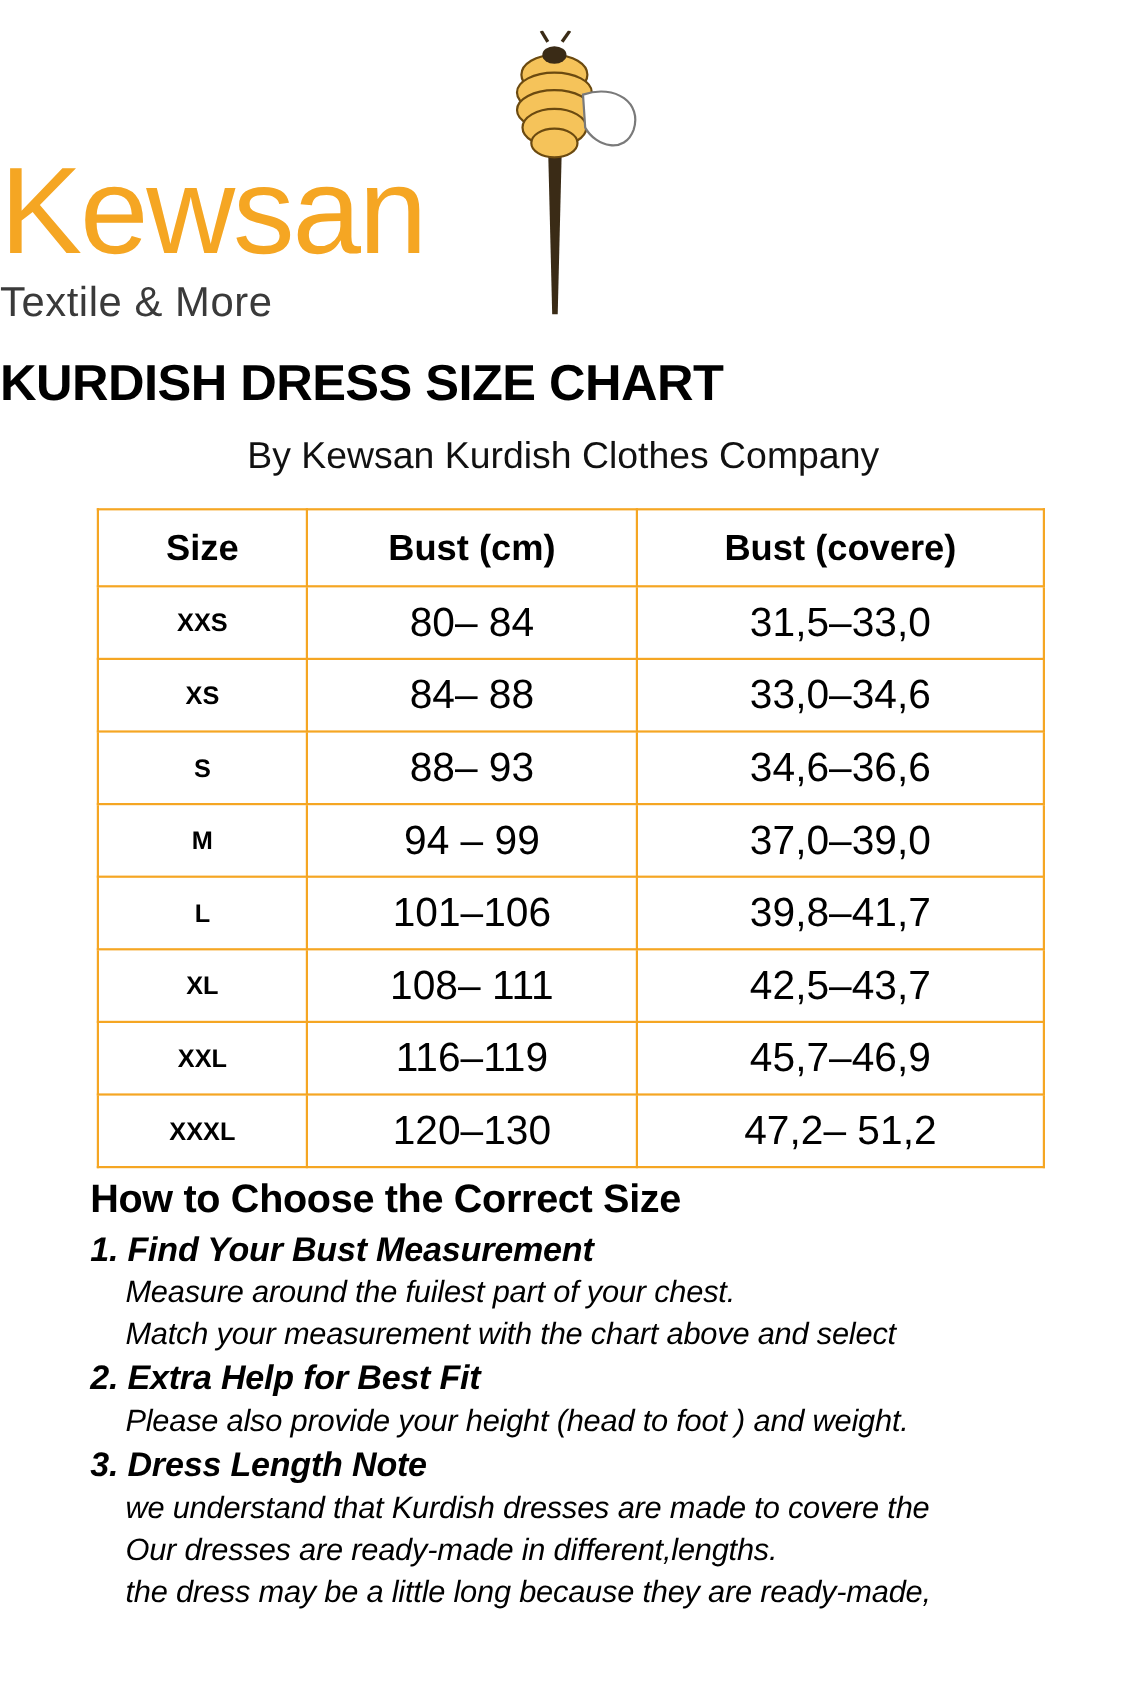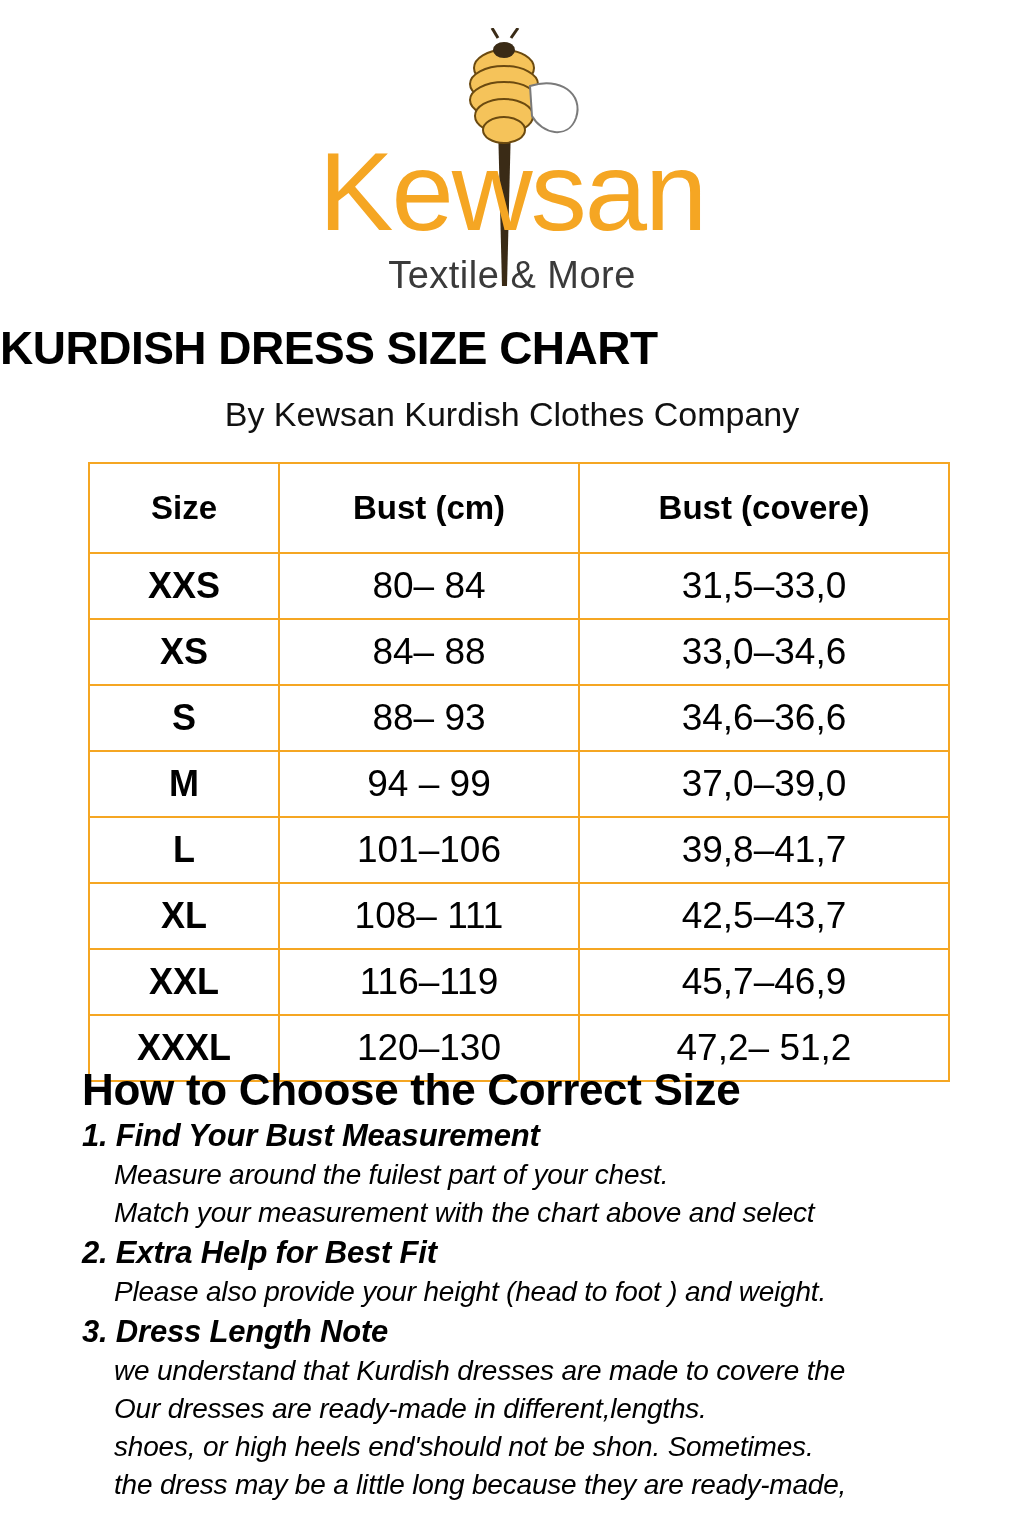--- a/index.html
+++ b/index.html
@@ -16,21 +16,20 @@
     width: 1024px;
     height: 1536px;
     background: #ffffff;
   }
 
   
   .logo-block {
     position: absolute;
     top: 28px; left: 0; right: 0;
     height: 258px;
-    text-align: center;
   }
   .logo-art {
     position: absolute;
     left: 50%;
     transform: translateX(-50%);
     top: 0;
     width: 760px;
     height: 258px;
   }
   .logo-wordmark {
@@ -93,40 +92,40 @@
     border: 2px solid #F5A623;
     text-align: center;
     height: 66px;
     padding: 0;
     font-size: 36px;
     vertical-align: middle;
   }
   table.size-chart thead th {
     font-size: 33px;
     font-weight: bold;
-    height: 90px;
+    height: 70px;
   }
   table.size-chart tbody td.sz {
     font-weight: bold;
-    font-size: 36px;
+    font-size: 23px;
   }
   table.size-chart tbody td.val {
     font-weight: 400;
     font-size: 37px;
   }
 
   
   .guide {
     position: absolute;
     top: 1068px;
     left: 78px;
     width: 900px;
   }
   .guide-heading {
-    font-size: 44px;
+    font-size: 36px;
     line-height: 44px;
     font-weight: bold;
     letter-spacing: -0.3px;
     margin: 0 0 4px 4px;
   }
   .step {
     margin: 0 0 1px 0;
     font-style: italic;
   }
   .step-title {
@@ -252,19 +251,18 @@
       <div class="step-lines">
         <div class="step-line">Please also provide your height (head to foot ) and weight.</div>
       </div>
     </div>
 
     <div class="step">
       <div class="step-title">3. Dress Length Note</div>
       <div class="step-lines">
         <div class="step-line"> we understand that Kurdish dresses are made to covere the</div>
         <div class="step-line">Our dresses are ready-made in different,lengths.</div>
-        <div class="step-line">shoes, or high heels end'should not be shon.  Sometimes.</div>
         <div class="step-line">the dress may be a little long because they are ready-made,</div>
       </div>
     </div>
   </div>
 
 </div>
 
 </body></html>

